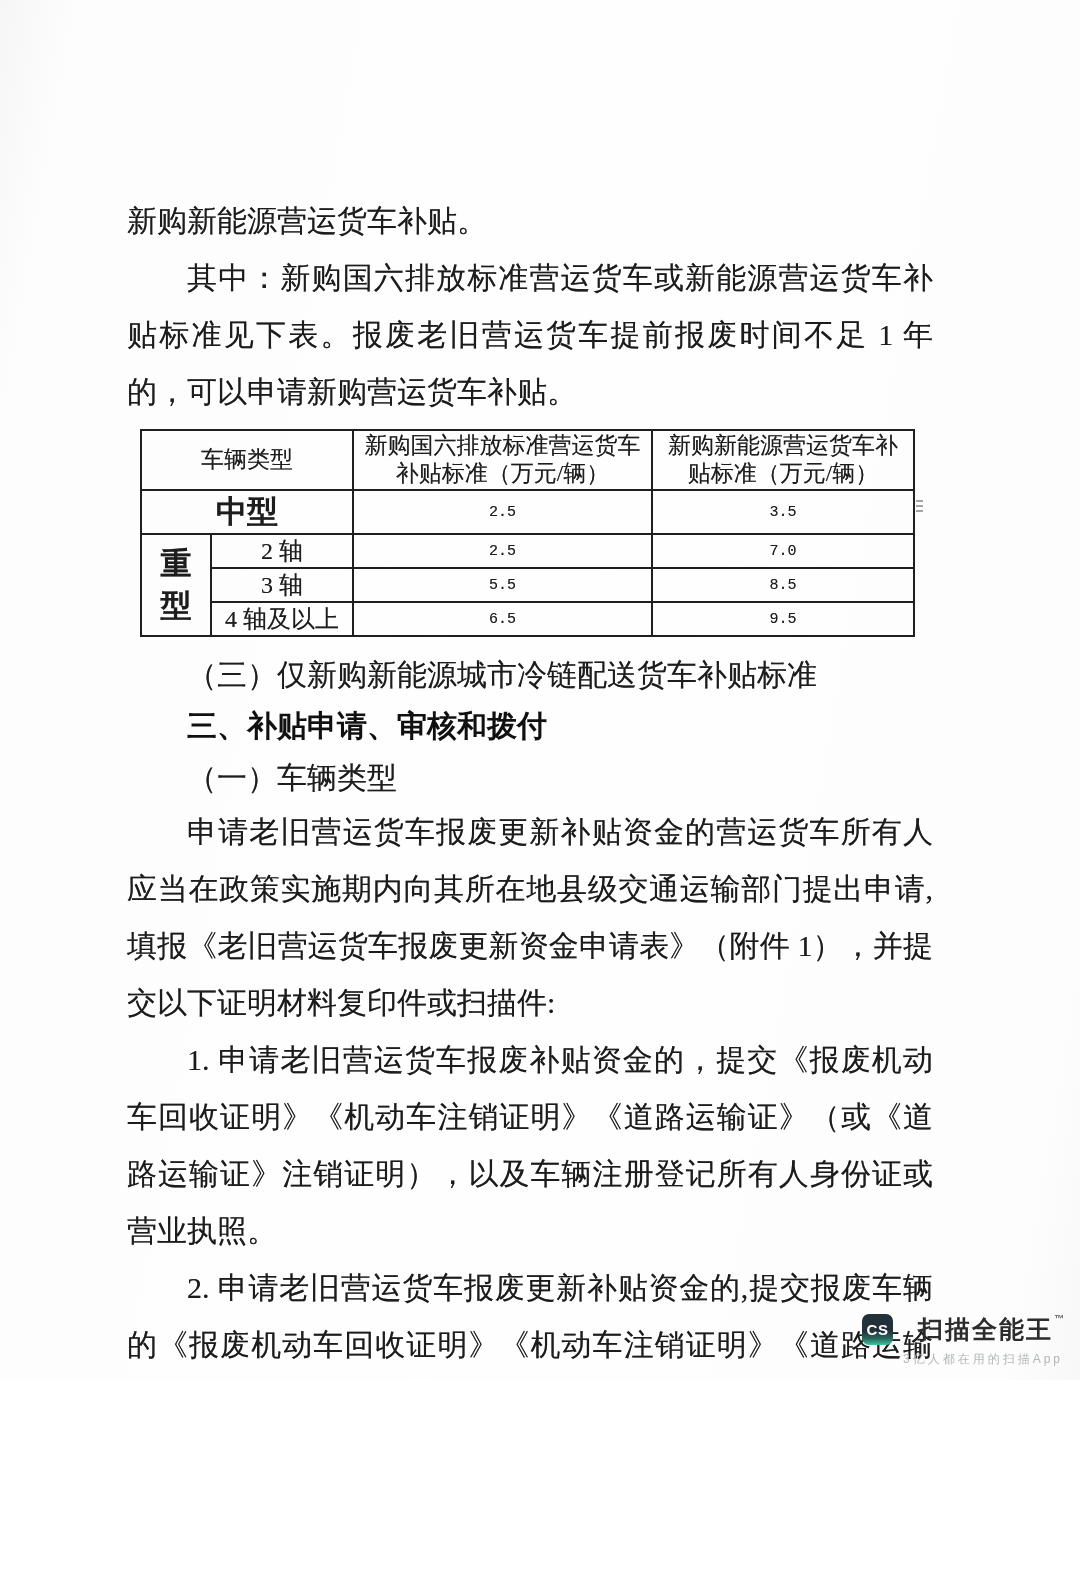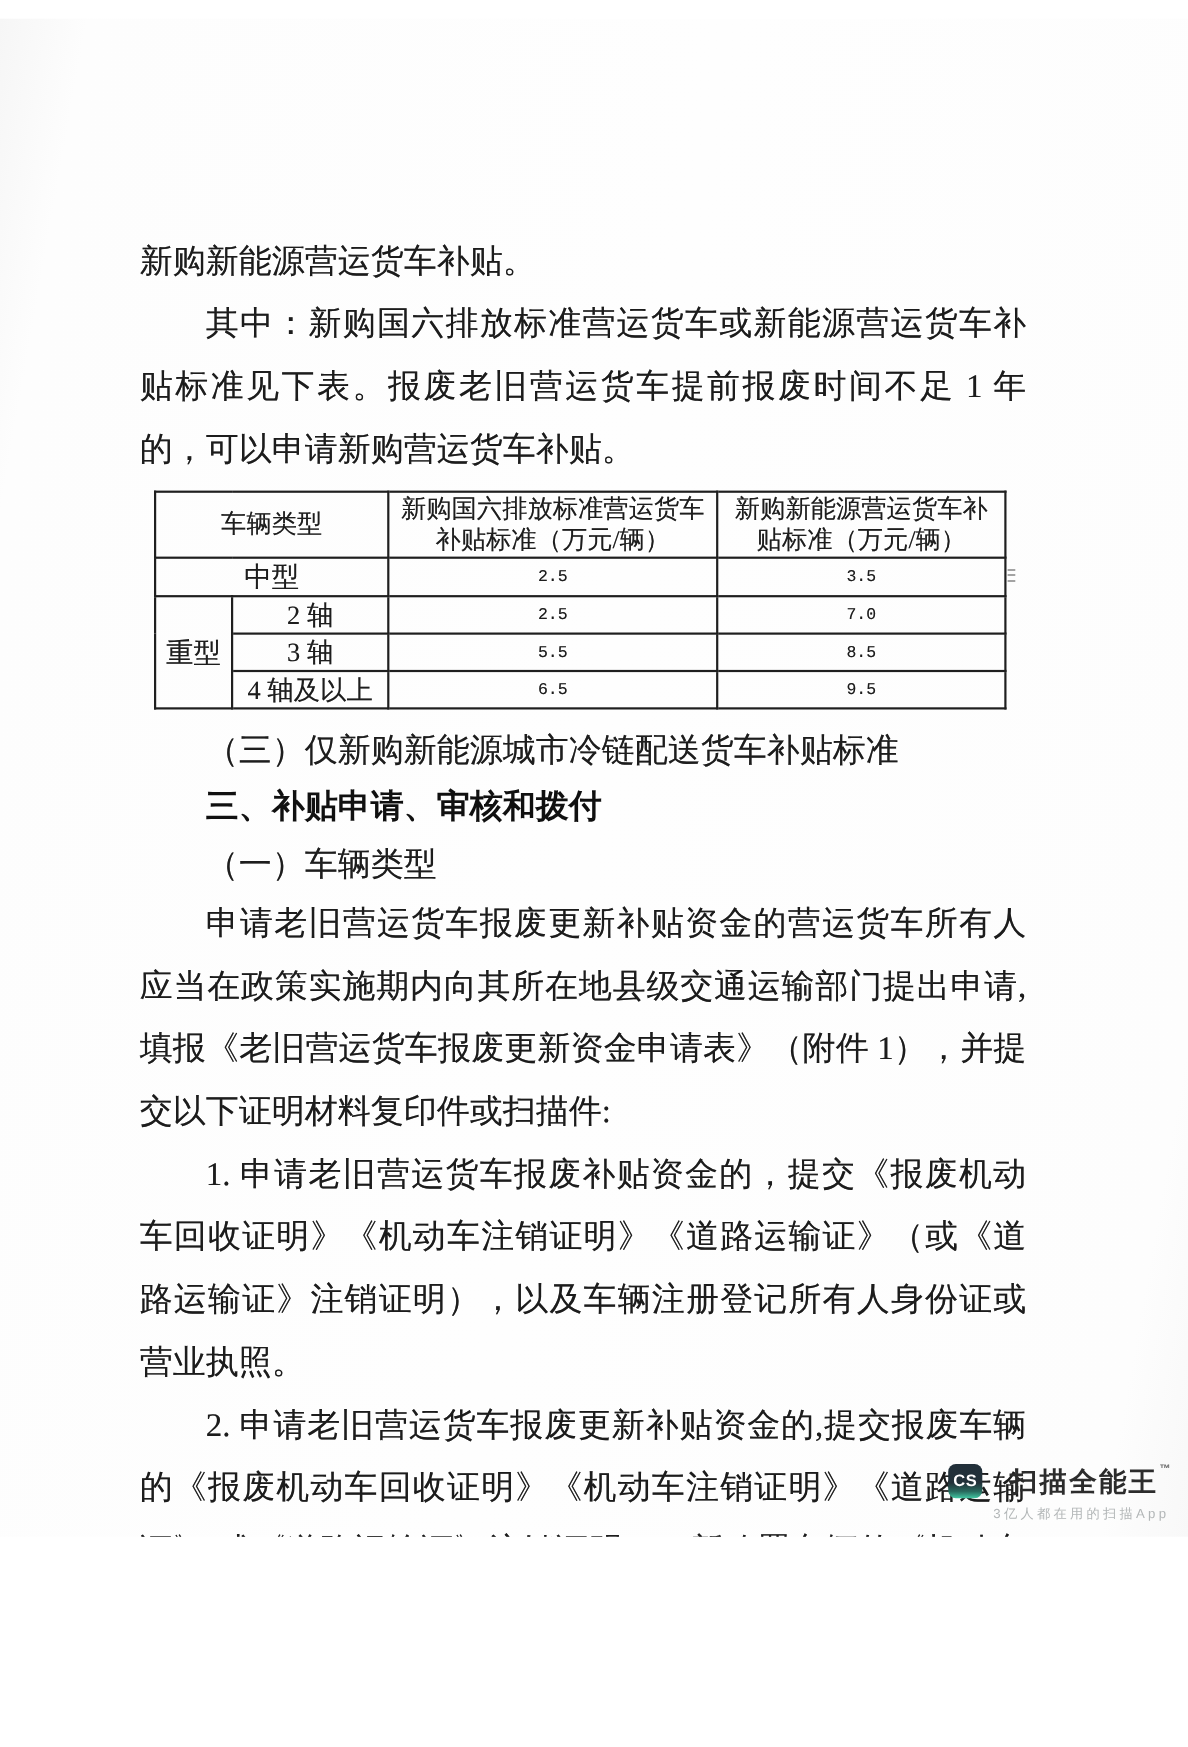--- a/index.html
+++ b/index.html
@@ -1,21 +1,21 @@
 <!DOCTYPE html>
 <html><head>
 <meta charset="utf-8">
 <style>
   * { box-sizing: border-box; margin: 0; padding: 0; }
   html, body { background: #ffffff; }
   .page {
     position: relative;
     width: 1080px;
     height: 1380px;
-    margin: 17px auto;
+    margin: 0 auto;
     background: linear-gradient(100deg, #f6f6f6 0%, #fdfdfd 6%, #fefefe 50%, #fdfdfd 94%, #f8f8f8 100%);
     overflow: hidden;
     font-family: "Liberation Serif", "DejaVu Serif", serif;
     color: #1d1d1d;
   }
   .content {
     position: absolute;
     left: 127px;
     top: 192px;
     width: 806px;
@@ -51,21 +51,21 @@
     background: transparent;
   }
   table.subsidy-table td {
     border: 2px solid #1f1f1f;
     text-align: center;
     vertical-align: middle;
     padding: 0 4px;
     text-shadow: 0 0 0.5px rgba(20,20,20,0.5);
   }
   td.th-cell { font-size: 23px; line-height: 28px; height: 60px; }
-  td.type-cell { font-size: 25px; height: 31px; }
+  td.type-cell { font-size: 31px; height: 31px; font-weight: bold; }
   td.axle-cell { font-size: 24px; height: 31px; }
   td.num-cell  { font-size: 15px; height: 31px; font-family: Liberation Mono, monospace; }
   .pageno {
     position: absolute;
     top: 1392px;
     right: 183px;
     font-size: 27px;
     letter-spacing: 4px;
     color: #2a2a2a;
   }

